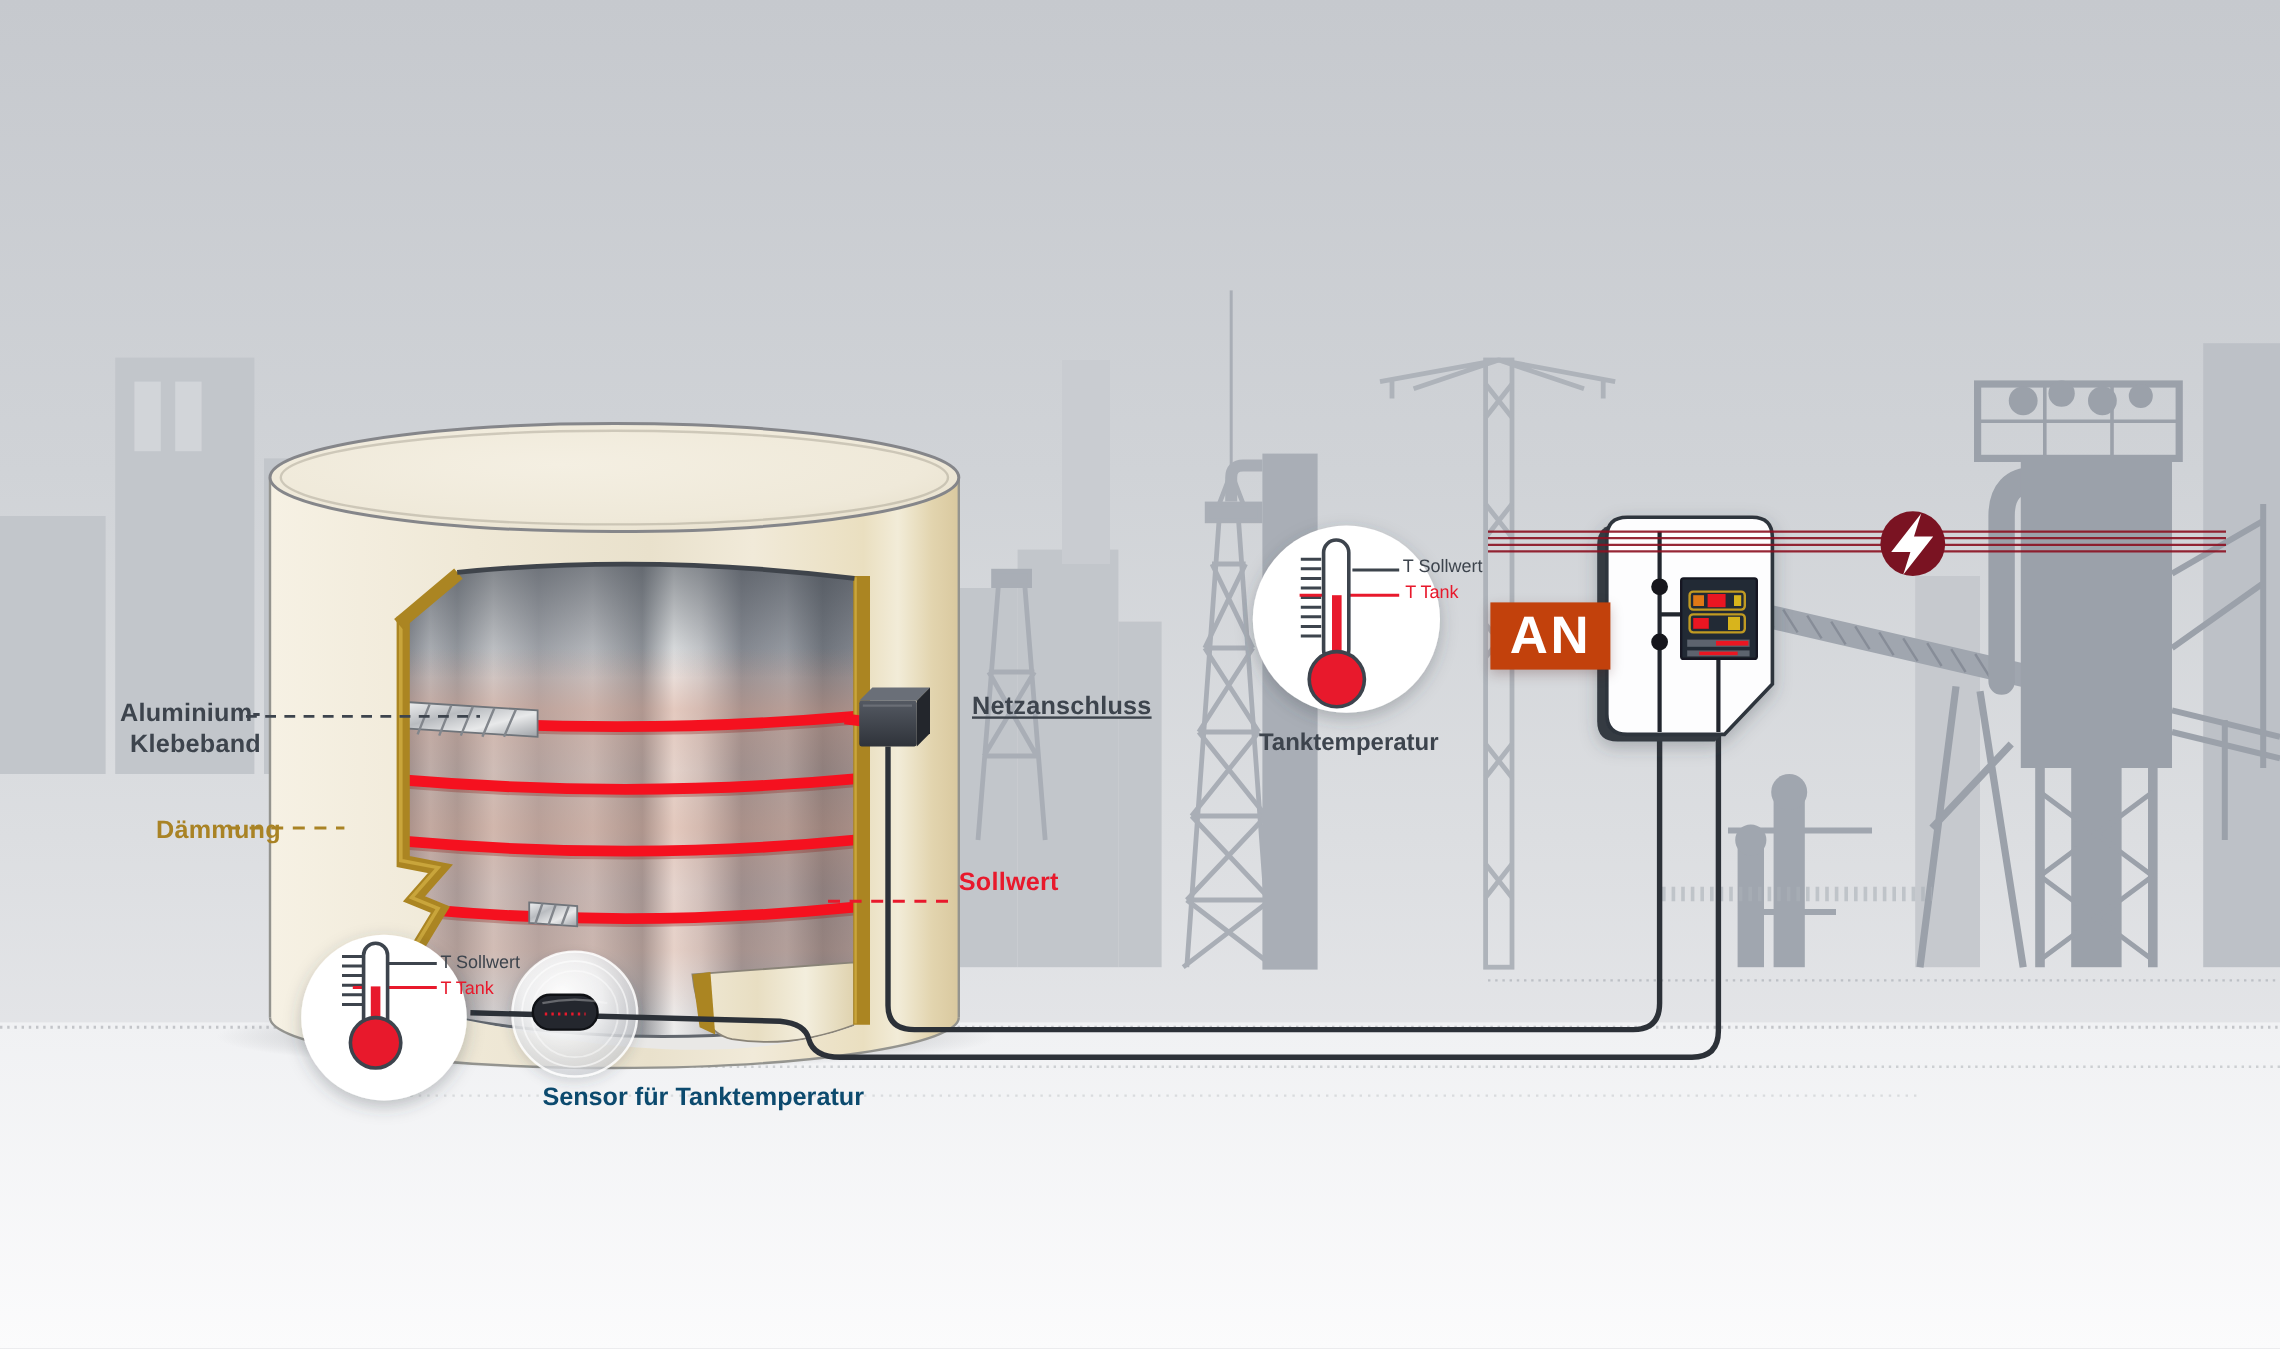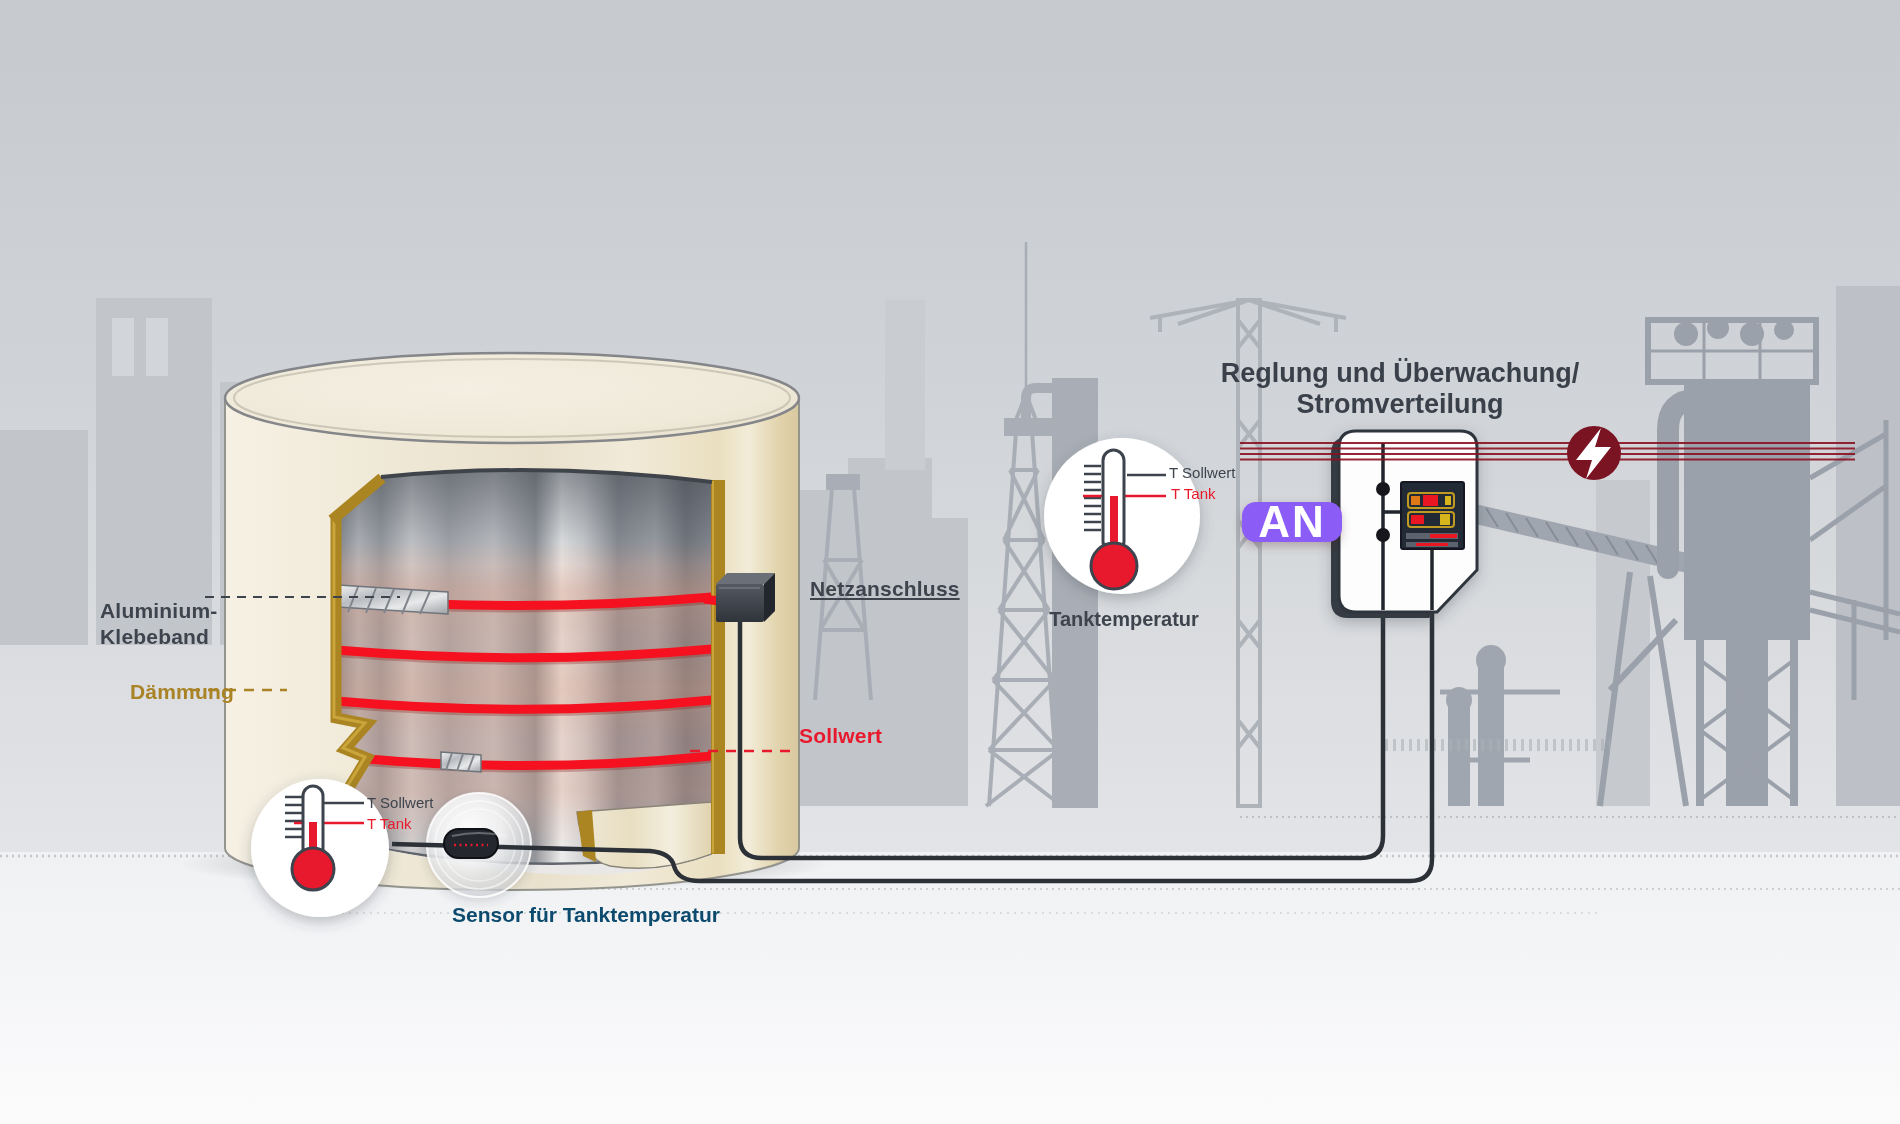--- a/index.html
+++ b/index.html
@@ -11,24 +11,24 @@
   .lbl.red{color:#e8192c;}
   .lbl.gold{color:#a98325;margin-left:28px;}
   .legend{position:absolute;font-weight:400;font-size:15px;color:#3d444d;white-space:nowrap;}
   .legend.red{color:#e8192c;}
   #title{position:absolute;left:1205px;top:358px;width:390px;text-align:center;
          font-weight:700;font-size:27px;line-height:31px;color:#39404a;}
   #caption-tanktemp{position:absolute;left:1022px;top:608px;width:204px;text-align:center;
          font-weight:700;font-size:20px;color:#3d444d;}
   #caption-sensor{position:absolute;left:398px;top:903px;width:322px;text-align:right;
          font-weight:700;font-size:21px;color:#0c4a6e;}
-  #an-badge{position:absolute;left:1242px;top:502px;width:100px;height:40px;
-        background:#8b5cf6;color:#fff;display:flex;align-items:center;justify-content:center;
+  #an-badge{position:absolute;left:1242px;top:502px;width:100px;height:56px;
+        background:#c2410c;color:#fff;display:flex;align-items:center;justify-content:center;
         font-size:44px;font-weight:800;letter-spacing:2px;
-        box-shadow:0 4px 10px rgba(70,20,20,.25);border-radius:14px;}
+        box-shadow:0 4px 10px rgba(70,20,20,.25);}
 </style>
 </head>
 <body>
 
 <div id="stage">
 
 <svg id="art" width="1900" height="1124" viewBox="0 0 1900 1124">
   <defs>
     <linearGradient id="sky" x1="0" y1="0" x2="0" y2="1">
       <stop offset="0" stop-color="#c6c9ce"></stop>
@@ -361,41 +361,37 @@
     <path d="M1240,454 H1855"></path>
         <path d="M1240,459.5 H1855"></path>
   </g>
 
   <g>
     <circle cx="1594" cy="453" r="27" fill="#7a1322"></circle>
     <polygon points="1601,428 1576,460 1592,460 1586,479 1611,447 1595,447" fill="#ffffff"></polygon>
   </g>
 </svg>
 
-<div class="lbl" style="left:100px;top:598px;">
+<div class="lbl" style="left:100px;top:582px;text-align:right;">
   <span style="display:block">Aluminium-</span>
   <span style="display:block">Klebeband</span>
 </div>
 
 <div class="lbl gold" style="left:102px;top:679px;">Dämmung</div>
 
 <div class="lbl" style="left:810px;top:576px;text-decoration:underline;">Netzanschluss</div>
 
 <div class="lbl red" style="left:799px;top:723px;">Sollwert</div>
 
 <div id="caption-sensor">Sensor für Tanktemperatur</div>
 
 <div class="legend" style="left:367px;top:794px;">T Sollwert</div>
 <div class="legend red" style="left:367px;top:815px;">T Tank</div>
 
 <div class="legend" style="left:1169px;top:464px;">T Sollwert</div>
 <div class="legend red" style="left:1171px;top:485px;">T Tank</div>
 
 <div id="caption-tanktemp">Tanktemperatur</div>
 
-<div id="title">
-  <span style="display:block">Reglung und Überwachung/</span>
-  <span style="display:block">Stromverteilung</span>
+
+<div id="an-badge">AN</div>
+
 </div>
 
-<div id="an-badge">AN</div>
-
-</div>
-
 </body></html>

